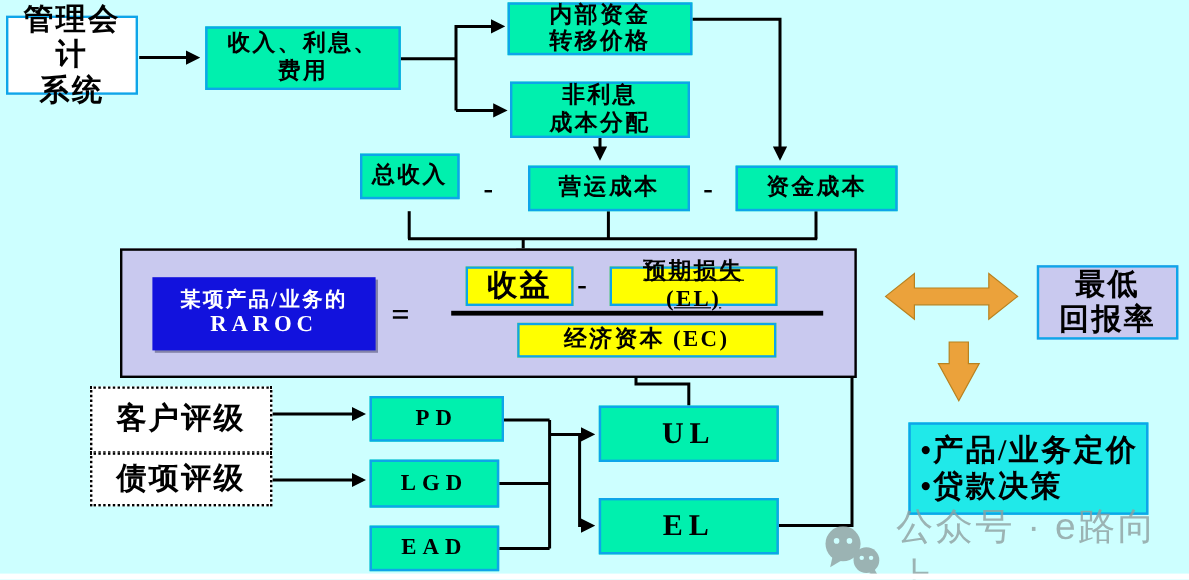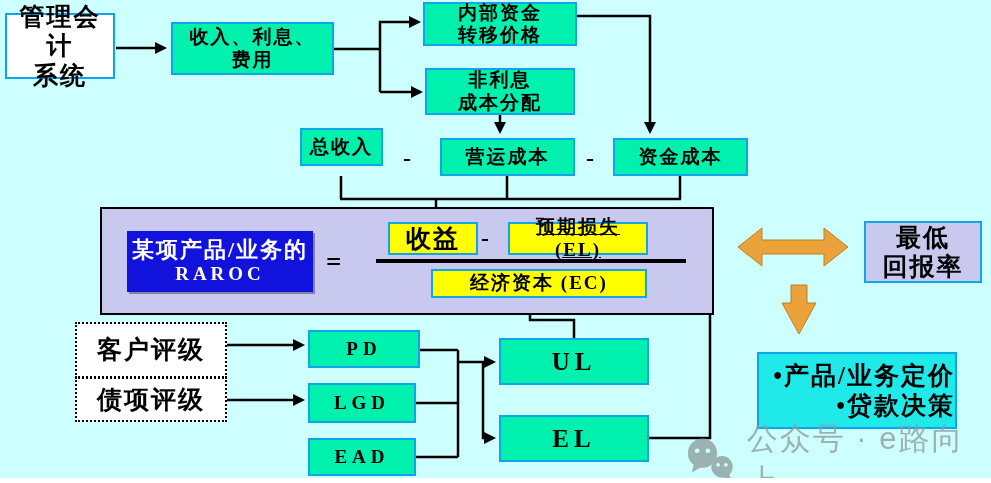--- a/index.html
+++ b/index.html
@@ -45,23 +45,23 @@
   #watermark{
     position:absolute;left:684px;top:418px;
     display:flex;align-items:center;gap:10px;
     opacity:.8;
   }
   #watermark .wm-text{
     font-size:31px;color:#8FA0A0;letter-spacing:2px;
     font-family:"Liberation Sans","DejaVu Sans",sans-serif;
   }
   #bottomstrip{position:absolute;left:0;top:478px;width:991px;height:5px;background:#FFFFFF;}
-  .fs17{font-size:22px;} .fs19{font-size:19px;} .fs20{font-size:25px;}
+  .fs17{font-size:17px;} .fs19{font-size:19px;} .fs20{font-size:25px;}
   .ls4{letter-spacing:4px;} .ls5{letter-spacing:5px;}
-  .left-align{align-items:flex-end;text-align:left;padding-left:8px;}
+  .left-align{align-items:flex-start;text-align:left;padding-left:8px;}
 </style>
 </head>
 <body>
 
 <div id="stage">
 
   <svg id="connectors" width="991" height="483" viewBox="0 0 991 483">
     <defs>
       <marker id="arr" markerUnits="userSpaceOnUse" markerWidth="12" markerHeight="12" viewBox="0 0 12 12" refX="9" refY="6" orient="auto">
         <path d="M0 0 L12 6 L0 12 Z" fill="#000"></path>

